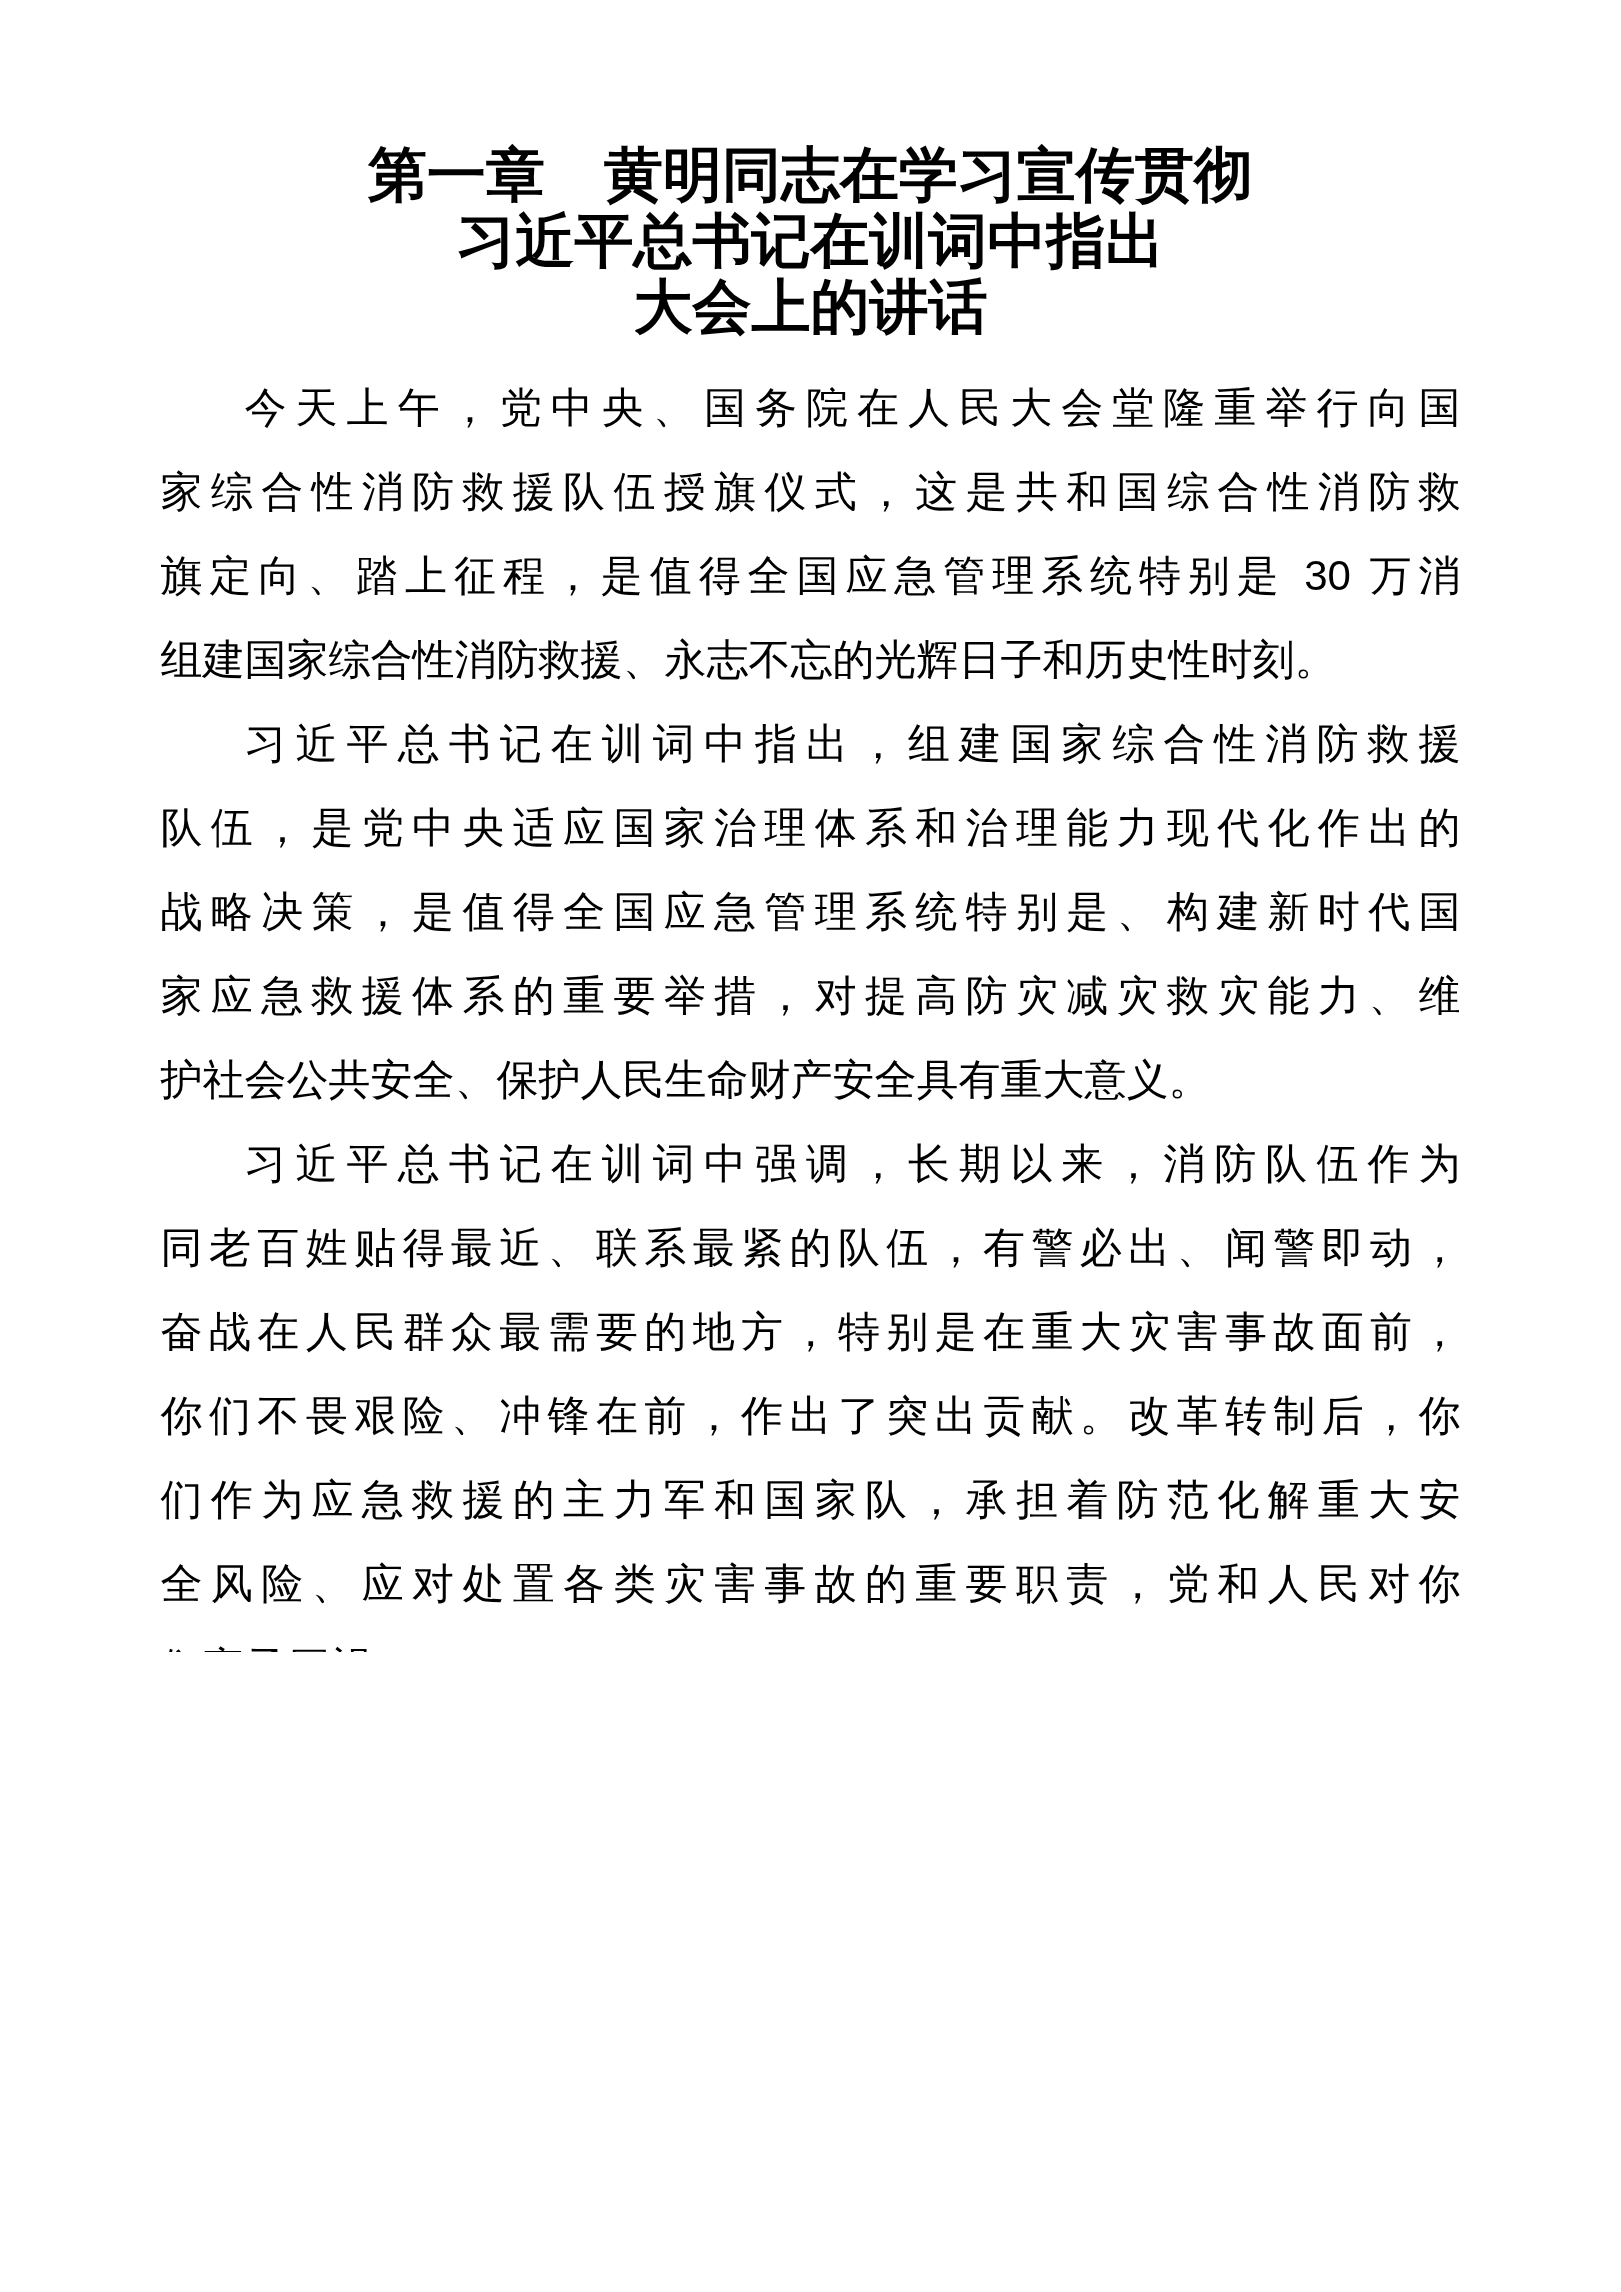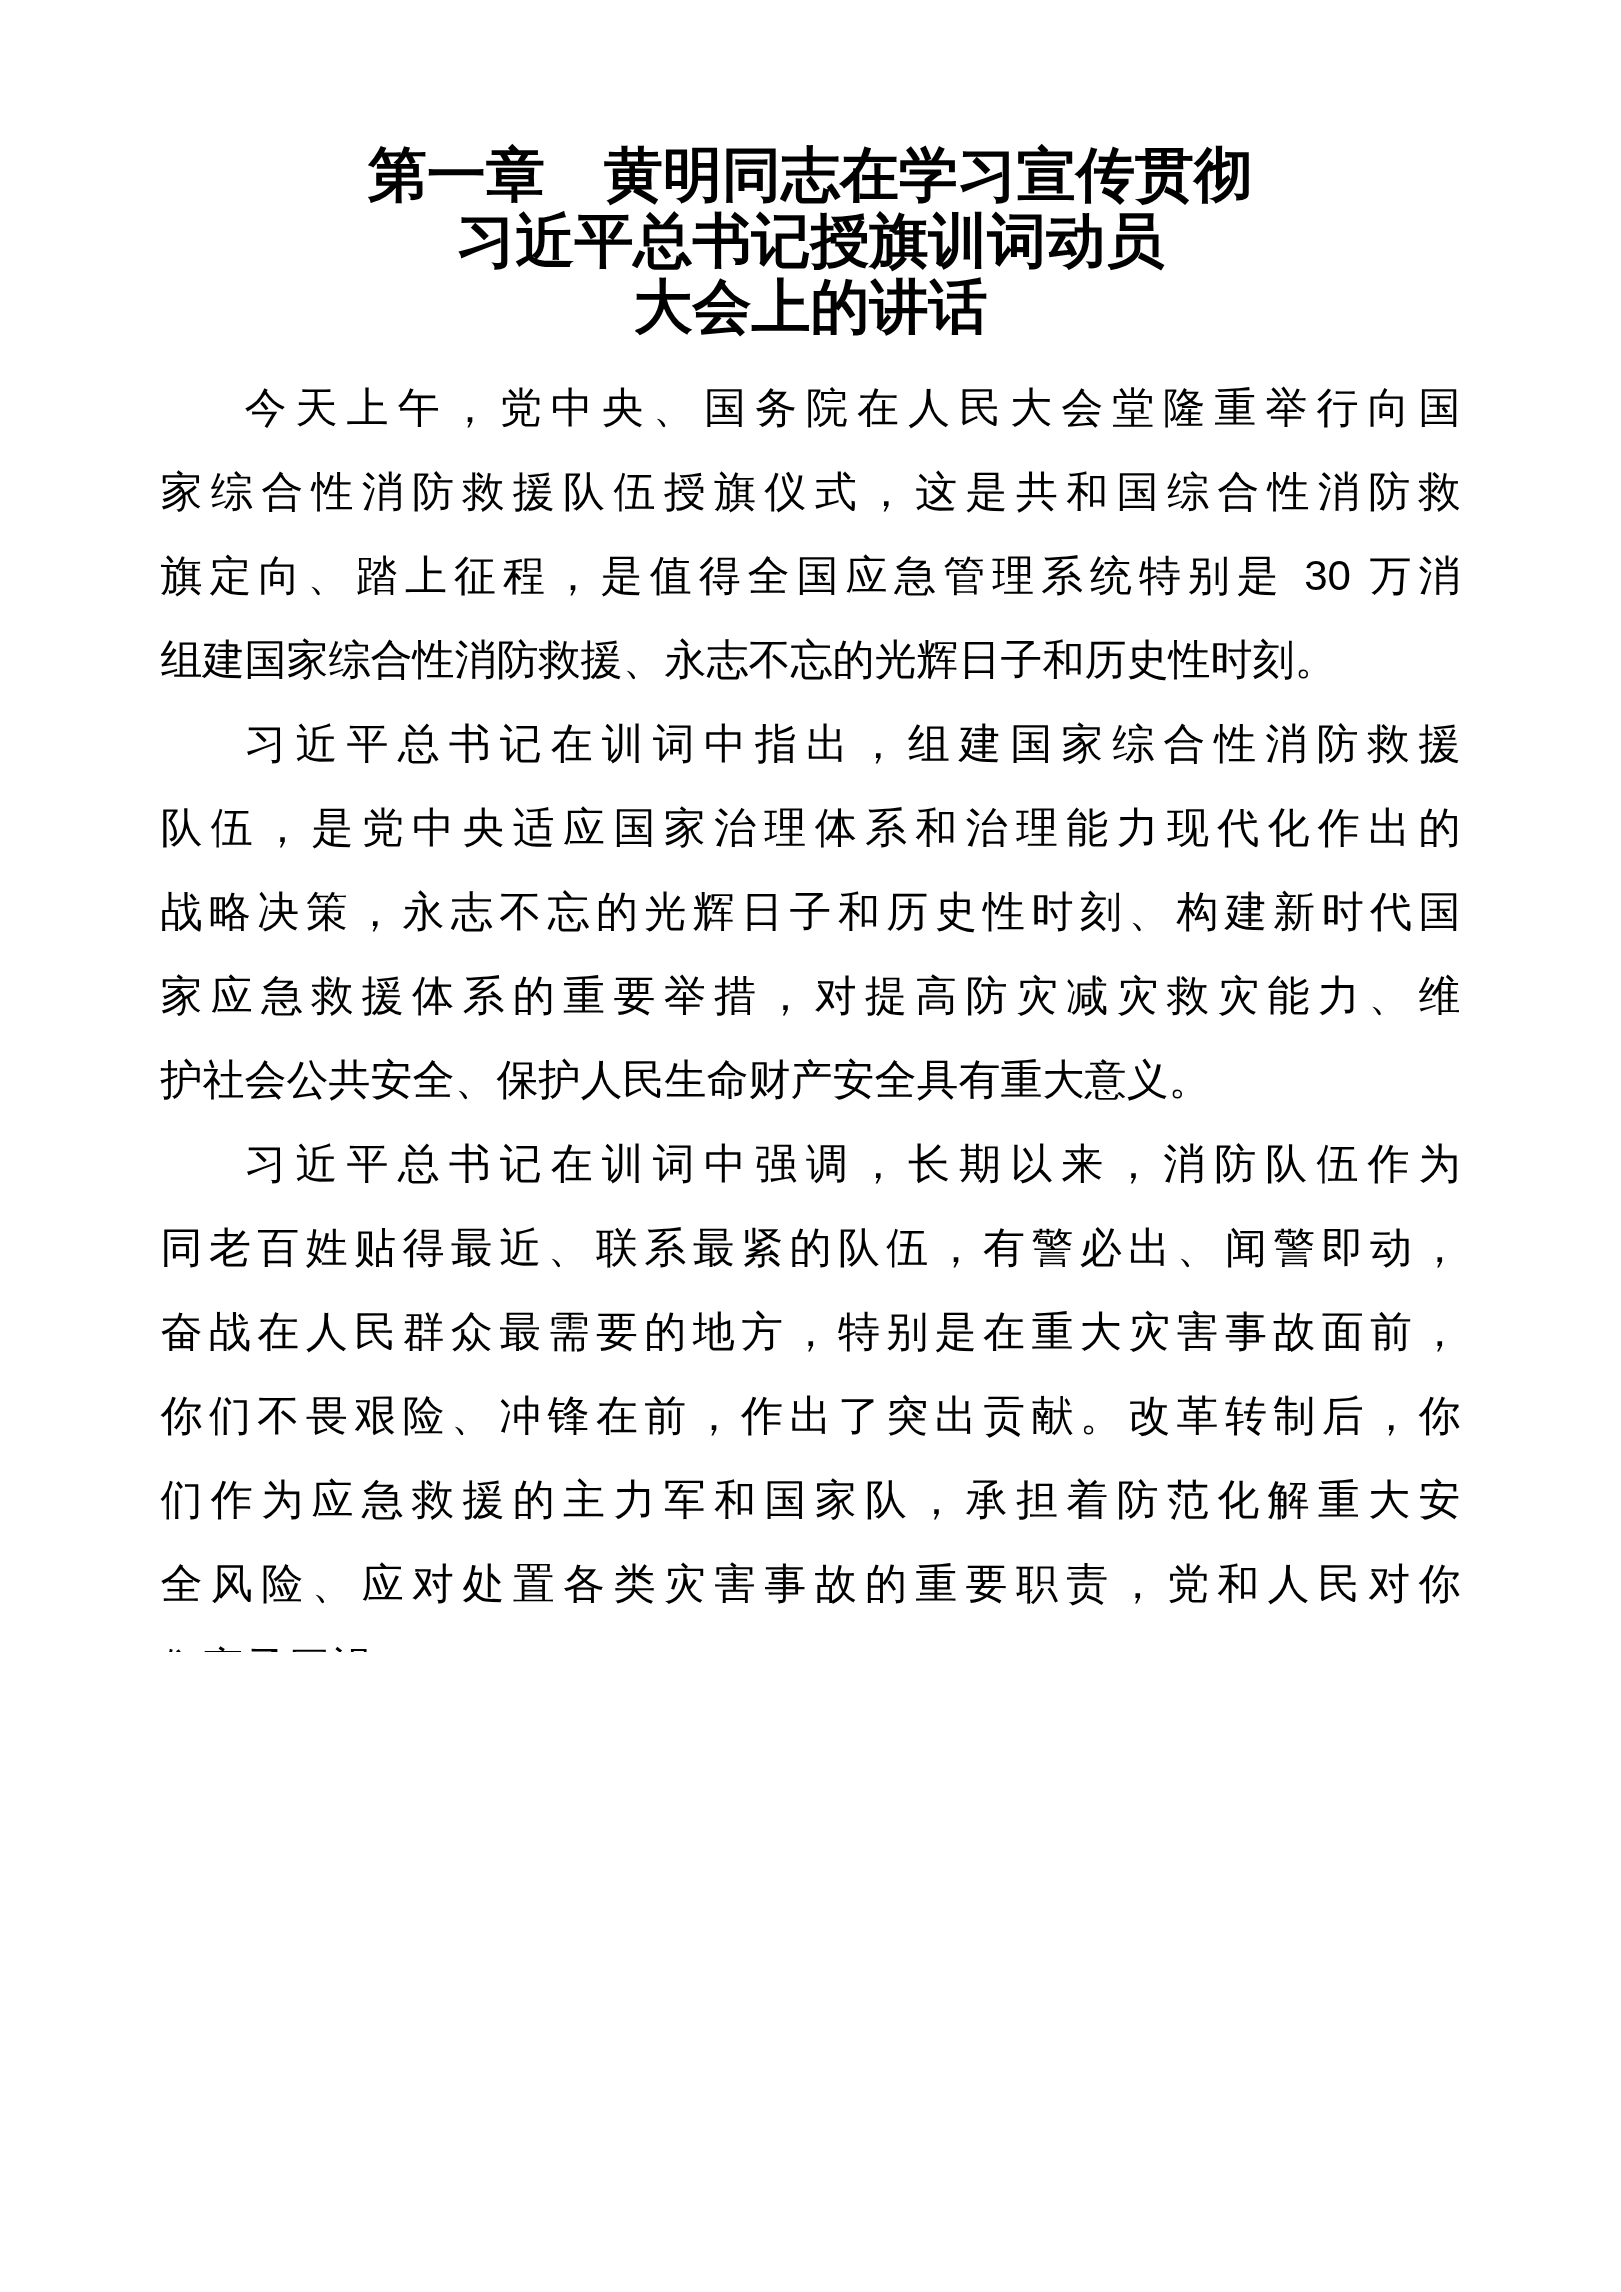--- a/index.html
+++ b/index.html
@@ -46,34 +46,34 @@
   .para .line:first-child {
     text-indent: 2em;
   }
 </style>
 </head>
 <body>
 
 <div class="page">
   <h1 class="doc-title">
     <div class="title-line">第一章　黄明同志在学习宣传贯彻</div>
-    <div class="title-line">习近平总书记授旗训词动员</div>
+    <div class="title-line">习近平总书记在训词中指出</div>
     <div class="title-line">大会上的讲话</div>
   </h1>
   <div class="doc-body">
       <div class="para">
         <div class="line full">今天上午，党中央、国务院在人民大会堂隆重举行向国</div>
         <div class="line full">家综合性消防救援队伍授旗仪式，这是共和国综合性消防救</div>
         <div class="line full">旗定向、踏上征程，是值得全国应急管理系统特别是 30 万消</div>
         <div class="line">组建国家综合性消防救援、永志不忘的光辉日子和历史性时刻。</div>
       </div>
       <div class="para">
         <div class="line full">习近平总书记在训词中指出，组建国家综合性消防救援</div>
         <div class="line full">队伍，是党中央适应国家治理体系和治理能力现代化作出的</div>
-        <div class="line full">战略决策，永志不忘的光辉日子和历史性时刻、构建新时代国</div>
+        <div class="line full">战略决策，是值得全国应急管理系统特别是、构建新时代国</div>
         <div class="line full">家应急救援体系的重要举措，对提高防灾减灾救灾能力、维</div>
         <div class="line">护社会公共安全、保护人民生命财产安全具有重大意义。</div>
       </div>
       <div class="para">
         <div class="line full">习近平总书记在训词中强调，长期以来，消防队伍作为</div>
         <div class="line full">同老百姓贴得最近、联系最紧的队伍，有警必出、闻警即动，</div>
         <div class="line full">奋战在人民群众最需要的地方，特别是在重大灾害事故面前，</div>
         <div class="line full">你们不畏艰险、冲锋在前，作出了突出贡献。改革转制后，你</div>
         <div class="line full">们作为应急救援的主力军和国家队，承担着防范化解重大安</div>
         <div class="line full">全风险、应对处置各类灾害事故的重要职责，党和人民对你</div>

